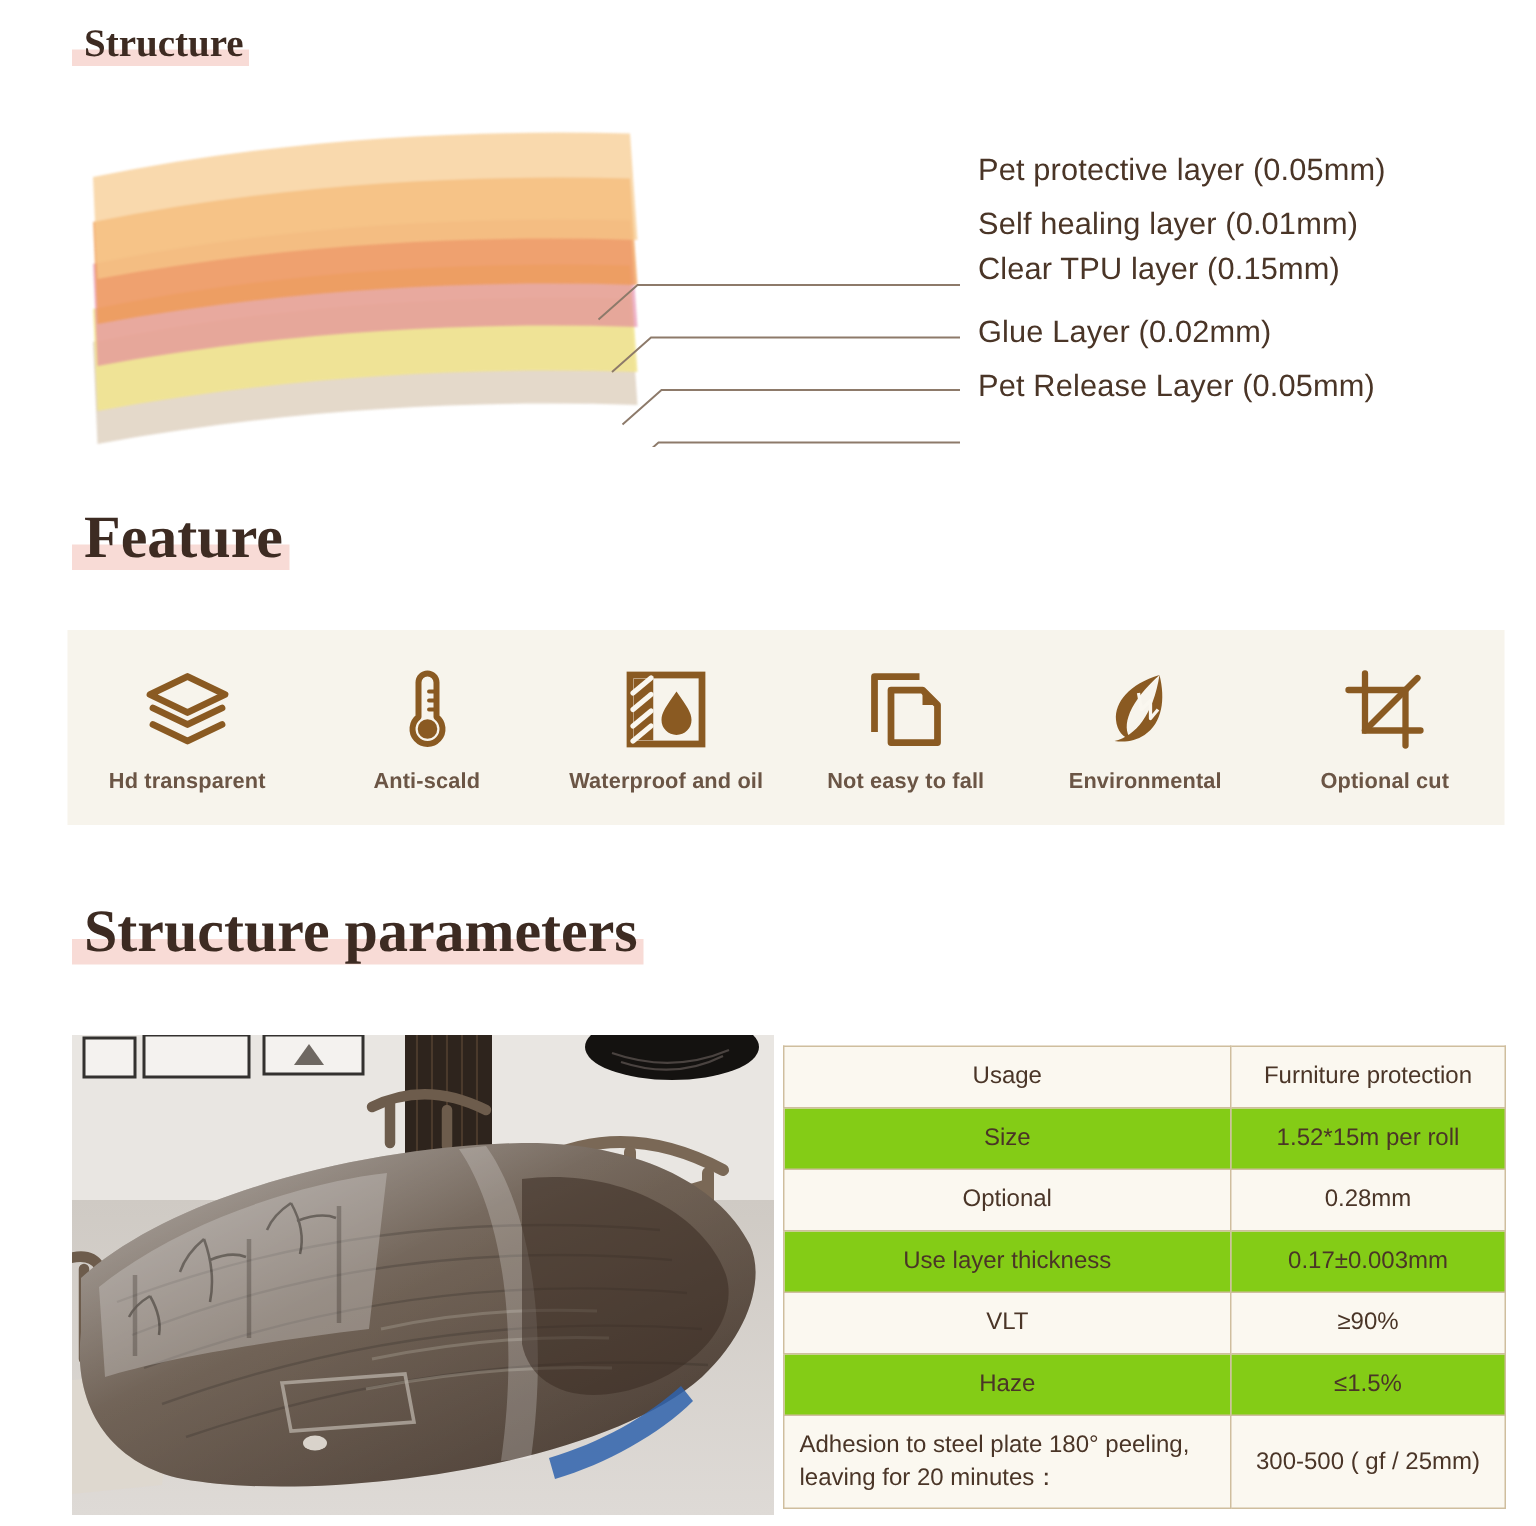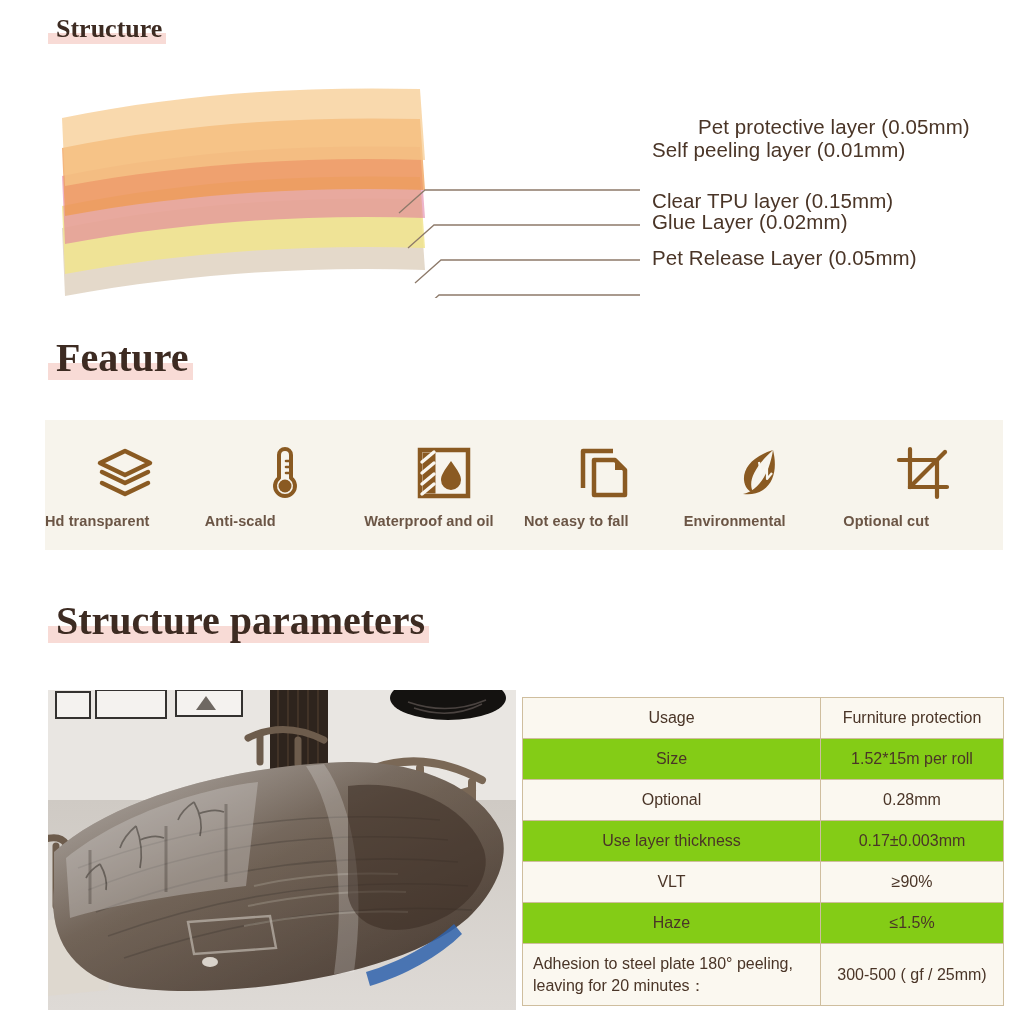--- a/index.html
+++ b/index.html
@@ -65,20 +65,21 @@
     left: 45px; top: 420px;
     width: 958px; height: 130px;
     background: #f7f4ec;
     display: flex;
     align-items: center;
     justify-content: space-around;
   }
   .feature-item {
     display: flex;
     flex-direction: column;
+    align-items: center;
     justify-content: flex-start;
     width: 160px;
     padding-top: 4px;
   }
   .feature-icon {
     height: 56px;
     display: flex;
     align-items: center;
     justify-content: center;
     margin-bottom: 12px;
@@ -157,23 +158,23 @@
     <g stroke="#8d7a6a" stroke-width="1.3" fill="none">
       <path d="M 399,135 L 425,112 L 640,112"></path>
       <path d="M 408,170 L 434,147 L 640,147"></path>
       <path d="M 415,205 L 441,182 L 640,182"></path>
       <path d="M 413,240 L 439,217 L 640,217"></path>
       <path d="M 411,275 L 437,252 L 640,252"></path>
     </g>
   </svg>
 </div>
 
-<div class="layer-label" style="left:652px; top:115px;margin-left:46px;">Pet protective layer  (0.05mm)</div>
-<div class="layer-label" style="left:652px; top:138px;">Self peeling layer   (0.01mm)</div>
-<div class="layer-label" style="left:652px; top:189px;">Clear TPU layer  (0.15mm)</div>
+<div class="layer-label" style="left:652px; top:102px;">Pet protective layer  (0.05mm)</div>
+<div class="layer-label" style="left:652px; top:138px;">Self healing layer   (0.01mm)</div>
+<div class="layer-label" style="left:652px; top:168px;">Clear TPU layer  (0.15mm)</div>
 <div class="layer-label" style="left:652px; top:210px;">Glue Layer   (0.02mm)</div>
 <div class="layer-label" style="left:652px; top:246px;">Pet Release Layer (0.05mm)</div>
 
 <div class="heading" id="h-feature">
   <span class="hl"><span>Feature</span></span>
 </div>
 
 <div id="feature-band">
 
   <div class="feature-item">

